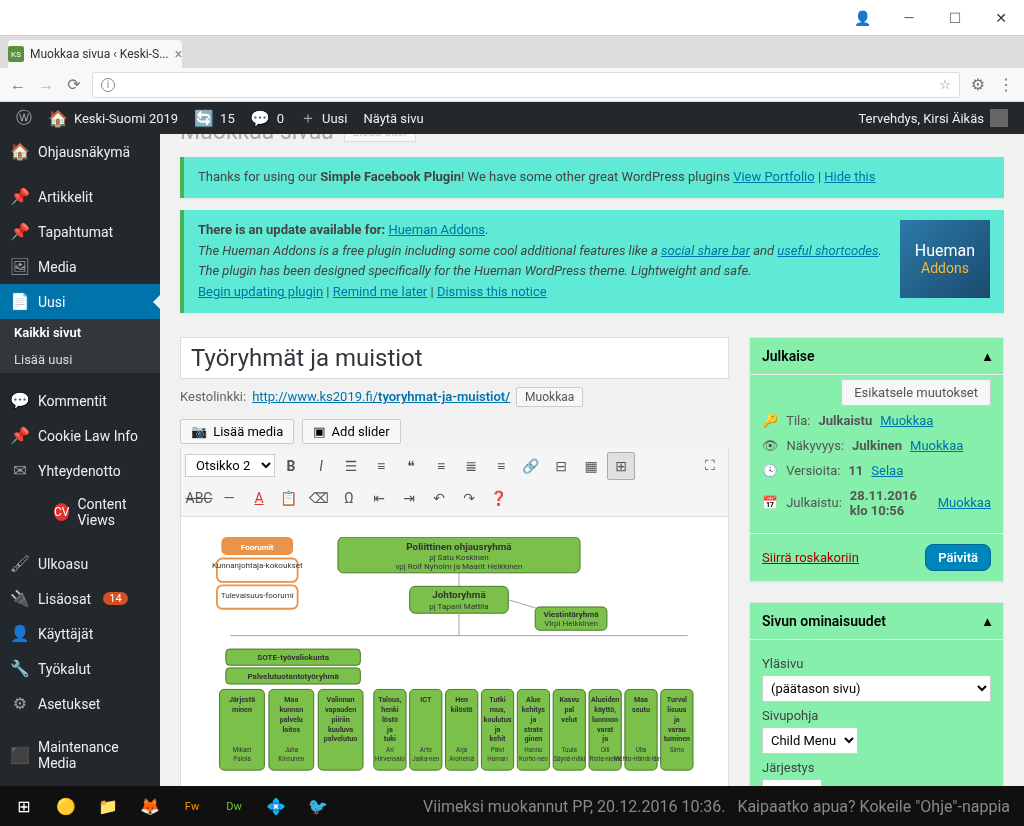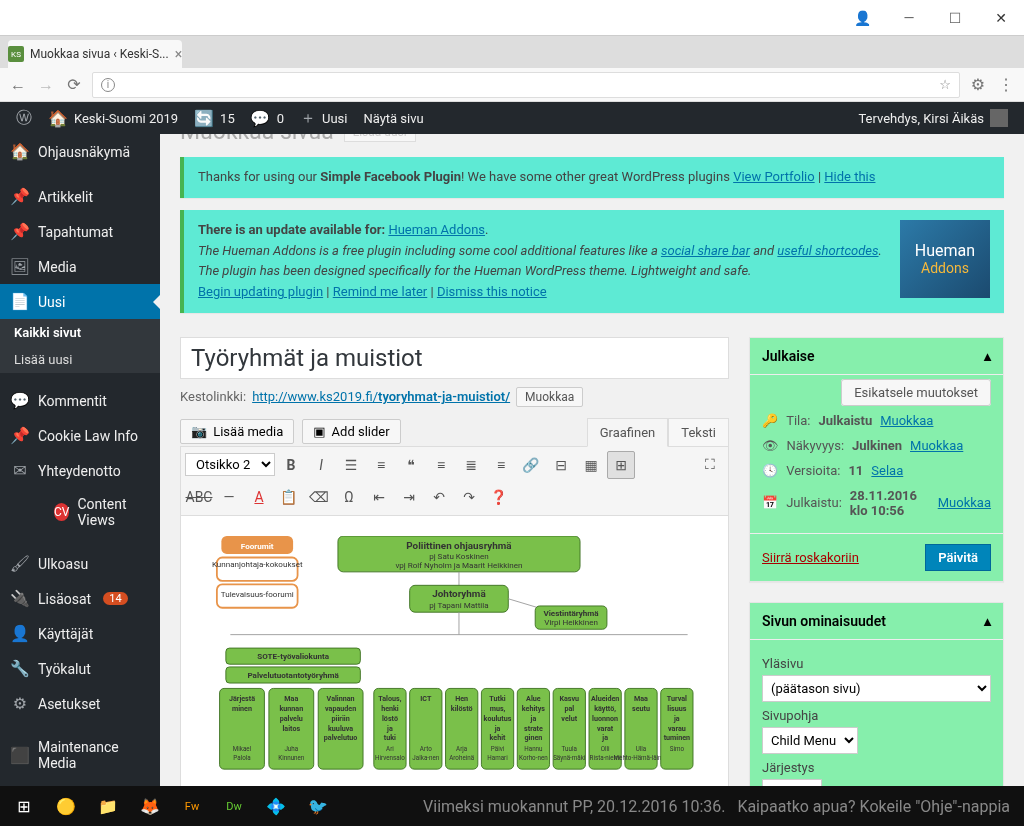--- a/index.html
+++ b/index.html
@@ -74,21 +74,21 @@
 
 .canvas { background:#fff; border:1px solid #ddd; border-top:none; height:310px; padding:20px 10px; position:relative; overflow:hidden;}
 .org-svg { width:100%; height:100%; }
 
 .postbox { background:#86efac; border:1px solid #e5e5e5; box-shadow:0 1px 1px rgba(0,0,0,.04); margin-bottom:20px;}
 .postbox-header { padding:10px 12px; font-size:14px; font-weight:600; border-bottom:1px solid #eee; display:flex; justify-content:space-between; align-items:center;}
 .postbox-body { padding:10px 12px; font-size:13px; color:#555;}
 .postbox-row { display:flex; align-items:center; gap:8px; padding:5px 0;}
 .postbox-row a { color:#0073aa; text-decoration:underline;}
 .postbox-footer { border-top:1px solid #eee; padding:10px 12px; display:flex; justify-content:space-between; align-items:center;}
-.btn-primary { background:#0085ba; border:1px solid #006799; color:#fff; padding:5px 12px; font-size:13px; border-radius:0; font-weight:600;}
+.btn-primary { background:#0085ba; border:1px solid #006799; color:#fff; padding:5px 12px; font-size:13px; border-radius:8px; font-weight:600;}
 .btn-secondary { background:#f7f7f7; border:1px solid #ccc; color:#555; padding:5px 12px; font-size:13px; border-radius:3px;}
 .trash-link { color:#a00; text-decoration:underline; font-size:13px;}
 .side-label{ font-size:13px; color:#444; display:block; margin:6px 0 4px;}
 .side-select{ width:100%; border:1px solid #ccc; background:#fff; padding:4px; font-size:13px;}
 .side-input{ width:60px; border:1px solid #ccc; padding:4px; font-size:13px;}
 
 .taskbar { position:absolute; bottom:0; left:0; right:0; height:40px; background:#101010; display:flex; align-items:center; padding:0 4px; gap:2px;}
 .task-icon { width:40px; height:40px; display:flex; align-items:center; justify-content:center; color:#fff; font-size:16px;}
 .task-status{ margin-left:auto; color:#888; font-size:16px; padding-right:10px;}
 .org-box{ fill:#7ac04a; stroke:#3a6f1f; stroke-width:1;}
@@ -271,24 +271,20 @@
 
         <div class="media-row">
           <div class="media-btn">
               <span>📷</span>
               <span>Lisää media</span>
             </div>
           <div class="media-btn">
               <span>▣</span>
               <span>Add slider</span>
             </div>
-        </div>
-        <div class="tab-row">
-          <div class="ed-tab active">Graafinen</div>
-          <div class="ed-tab">Teksti</div>
         </div>
         <div class="toolbar">
           <select class="tb-select"><option>Otsikko 2</option></select>
           <span class="tb-btn">
               <b>B</b>
             </span>
           <span class="tb-btn">
               <i>I</i>
             </span>
           <span class="tb-btn">☰</span>

